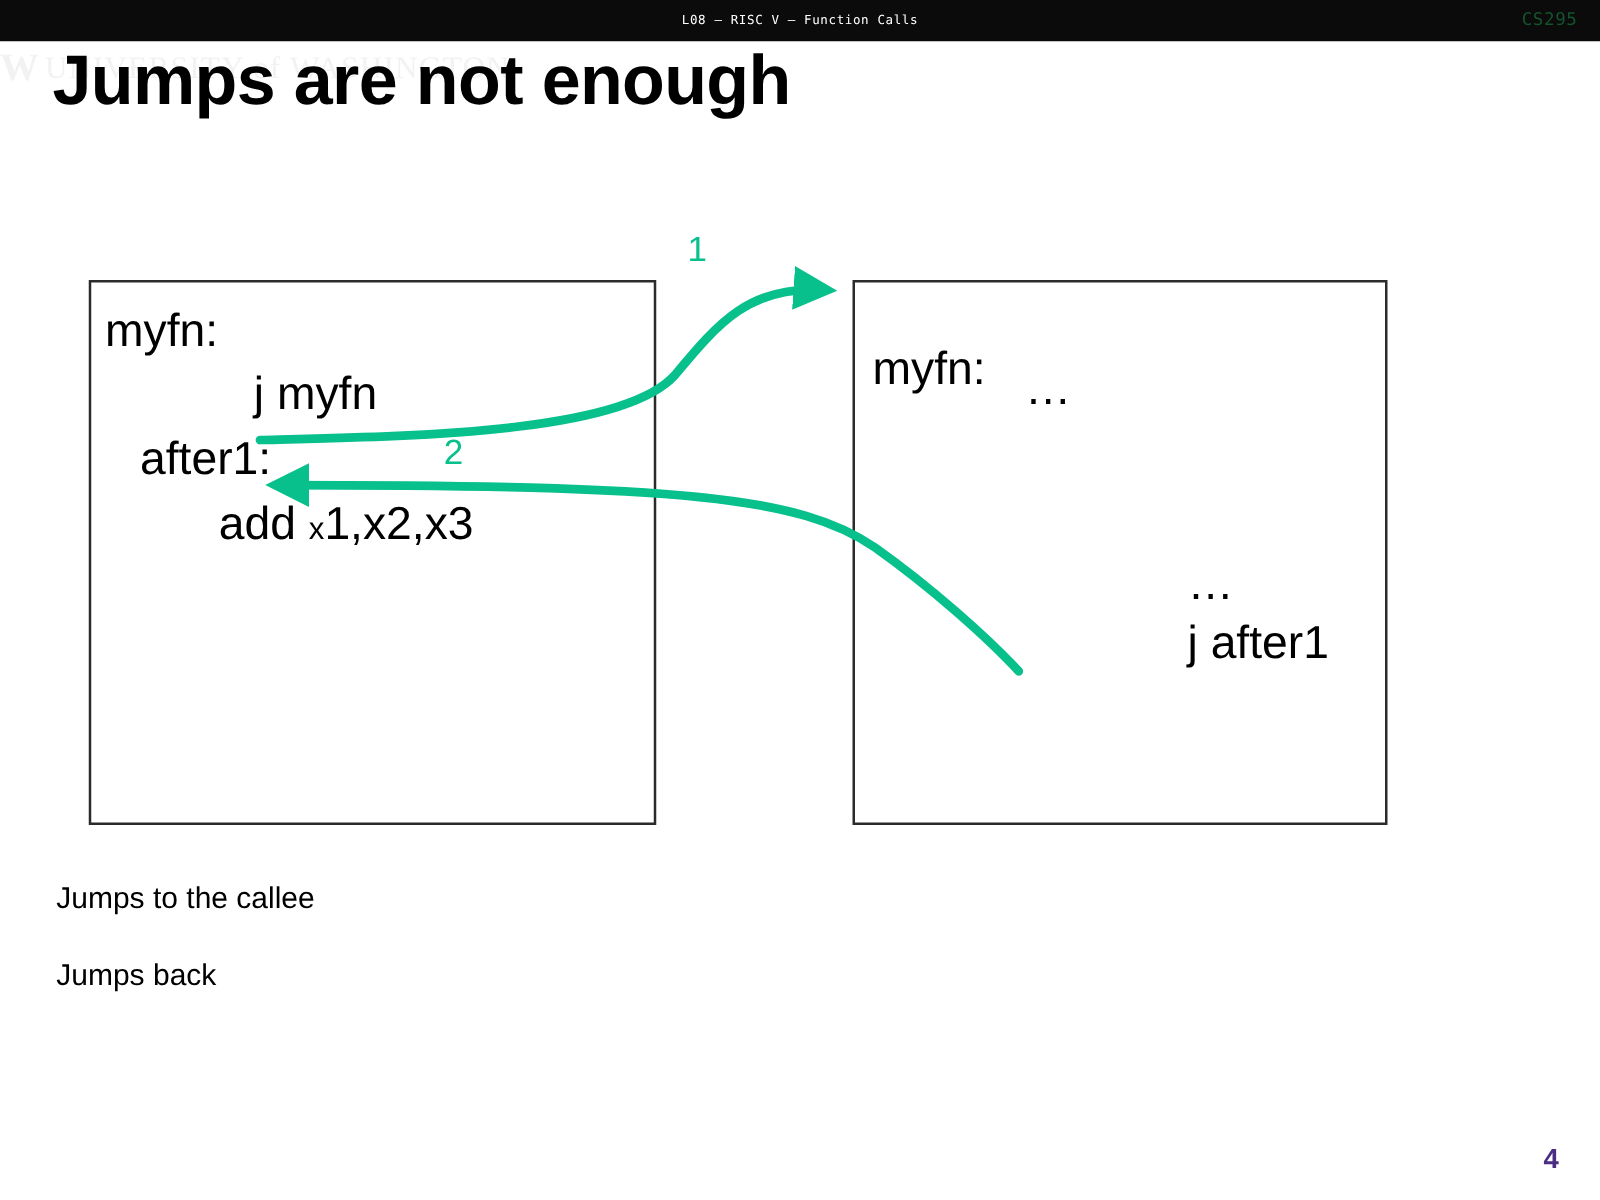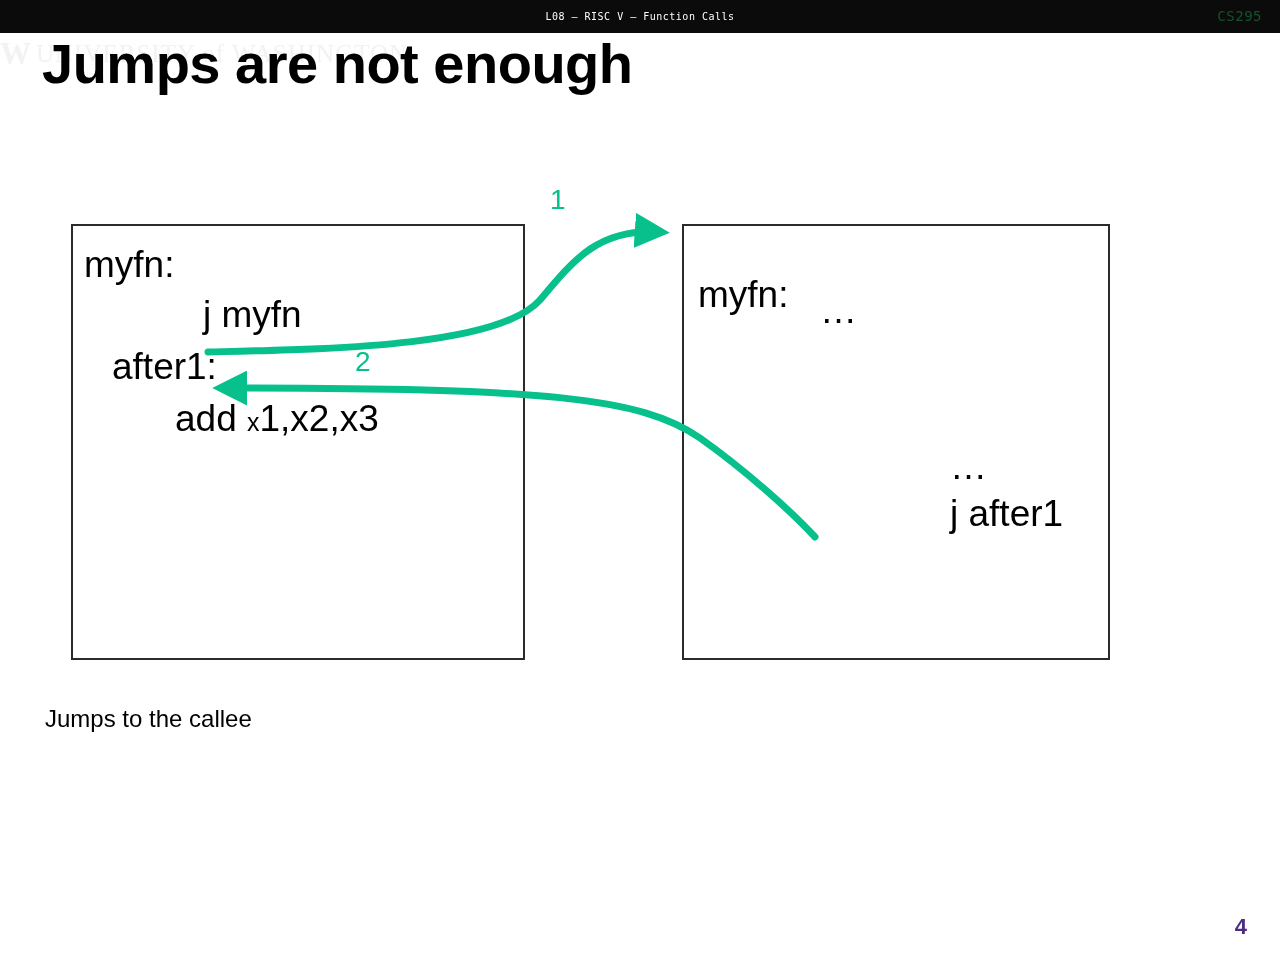--- a/index.html
+++ b/index.html
@@ -208,16 +208,17 @@
 
     <path d="M208,352 C330,349 498,347 540,300 C575,258 600,228 660,232" fill="none" stroke="#07c08c" stroke-width="7" stroke-linecap="round" marker-end="url(#head-right)"></path>
 
     <path d="M815,537 C790,510 745,470 700,438 C640,397 545,388 222,388" fill="none" stroke="#07c08c" stroke-width="7" stroke-linecap="round" marker-end="url(#head-left)"></path>
   </svg>
 
   <div class="arrow-label" id="label-1">1</div>
   <div class="arrow-label" id="label-2">2</div>
 
   <div class="bullet-line" id="bullet-0">Jumps to the callee</div>
+  <div class="bullet-line" id="bullet-1">Jumps back</div>
 
   <div id="page-number">4</div>
 
 </div>
 
 </body></html>

